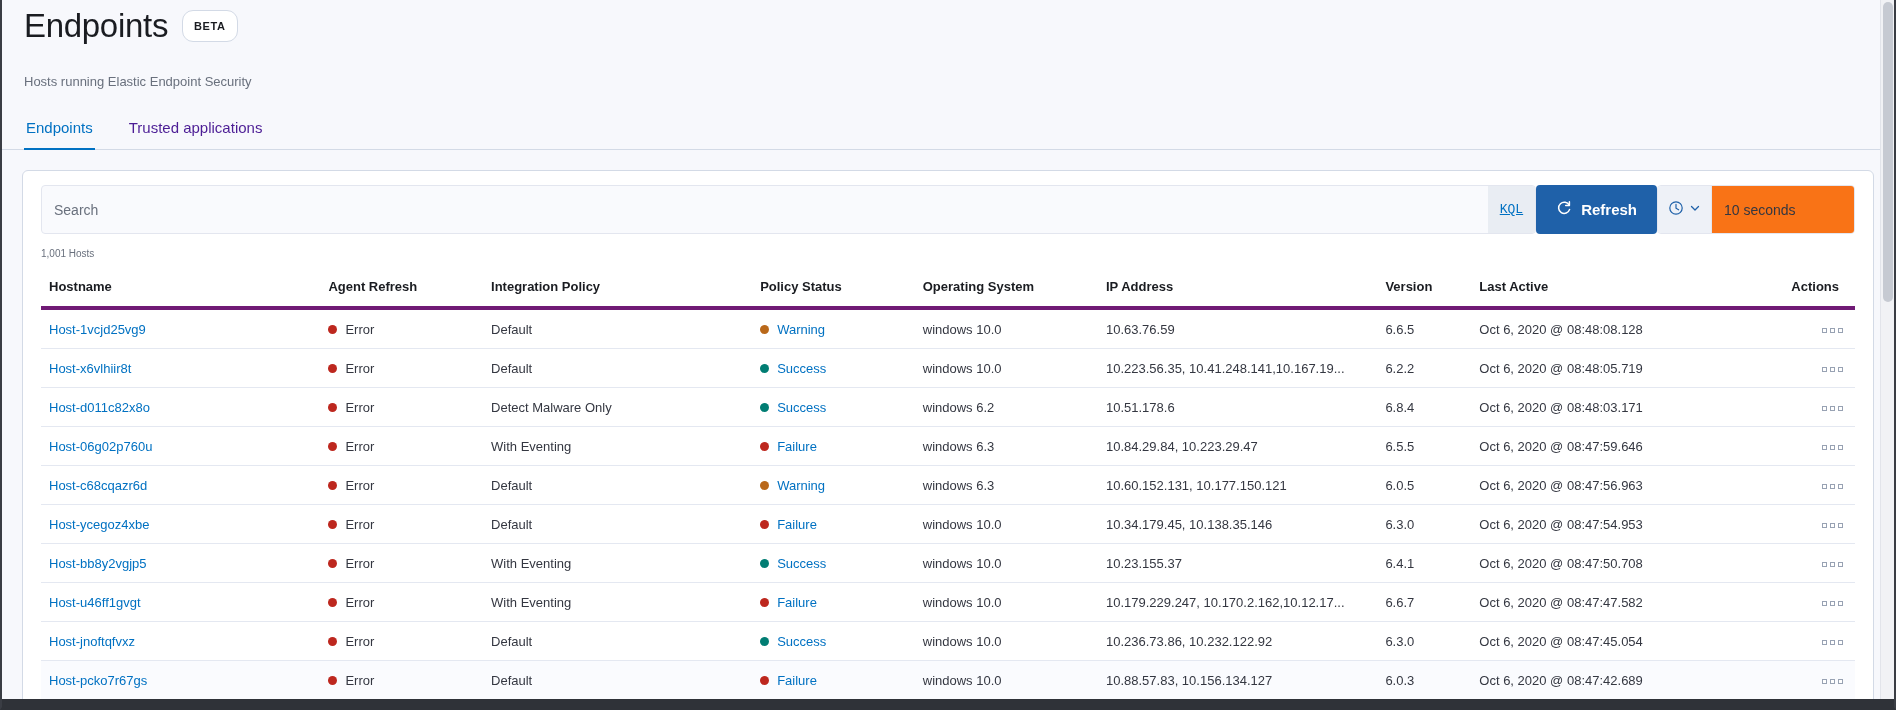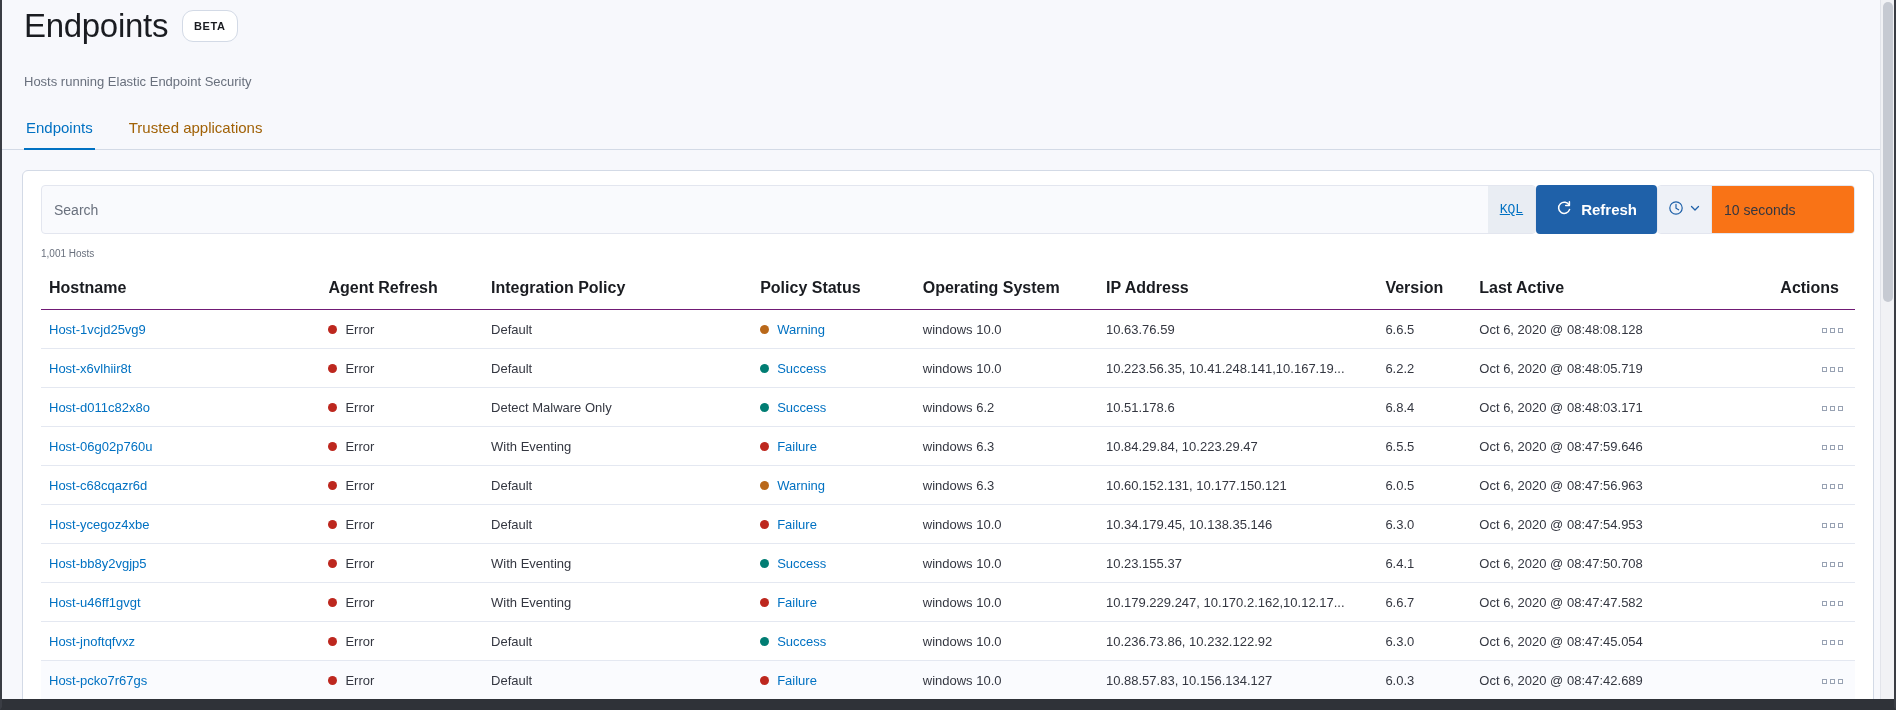--- a/index.html
+++ b/index.html
@@ -63,21 +63,21 @@
   
   .tabs {
     display: flex;
     gap: 32px;
     margin-top: 26px;
     padding-left: 22px;
     border-bottom: 1px solid #d3dae6;
   }
   .tab {
     font-size: 15px;
-    color: #a16207;
+    color: #4c1d95;
     padding: 4px 2px 12px 2px;
     cursor: pointer;
     border-bottom: 2px solid transparent;
     margin-bottom: -1px;
     white-space: nowrap;
   }
   .tab.active {
     color: #0071c2;
     border-bottom-color: #0071c2;
   }
@@ -190,25 +190,25 @@
 
   
   .table {
     width: 100%;
     border-collapse: collapse;
     margin-top: 14px;
     table-layout: fixed;
   }
   .table th {
     text-align: left;
-    font-size: 16px;
+    font-size: 13px;
     font-weight: bold;
     color: #1a1c21;
     padding: 6px 8px 12px 8px;
-    border-bottom: 1px solid #701a75;
+    border-bottom: 4px solid #701a75;
     white-space: nowrap;
   }
   .table td {
     font-size: 13px;
     color: #343741;
     padding: 11px 8px;
     border-bottom: 1px solid #e4e8f1;
     white-space: nowrap;
     overflow: hidden;
     text-overflow: ellipsis;

